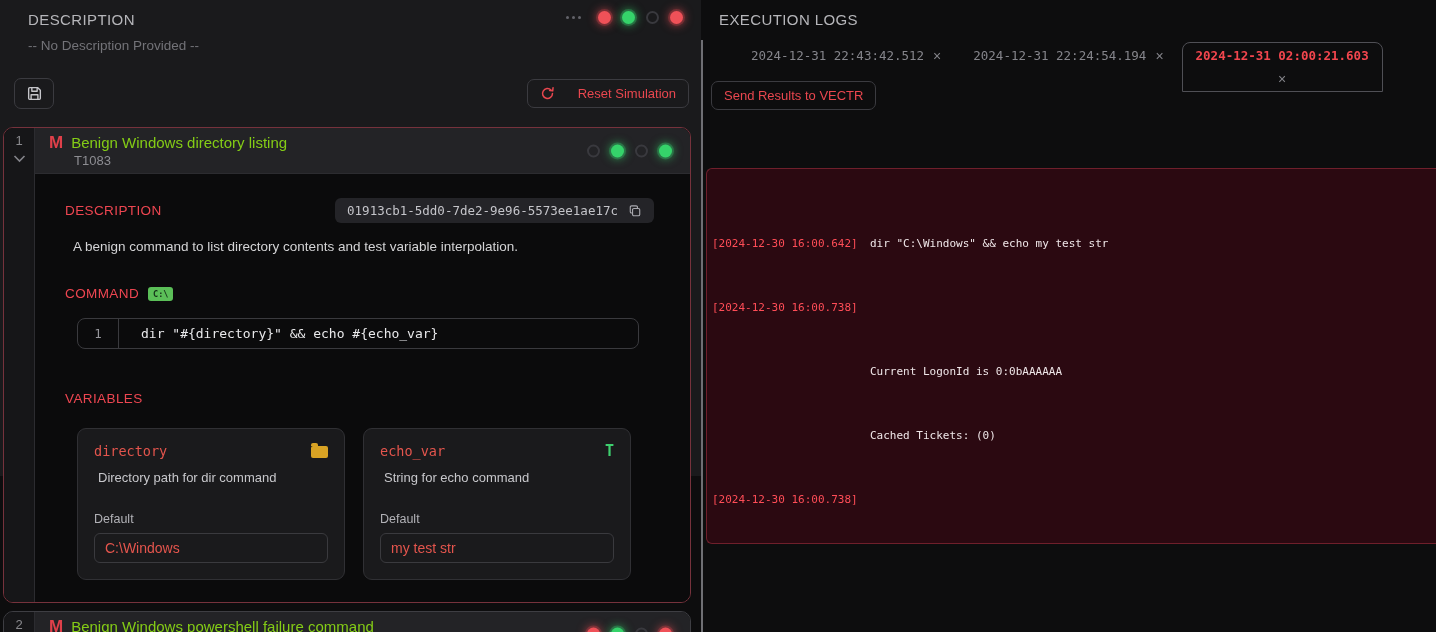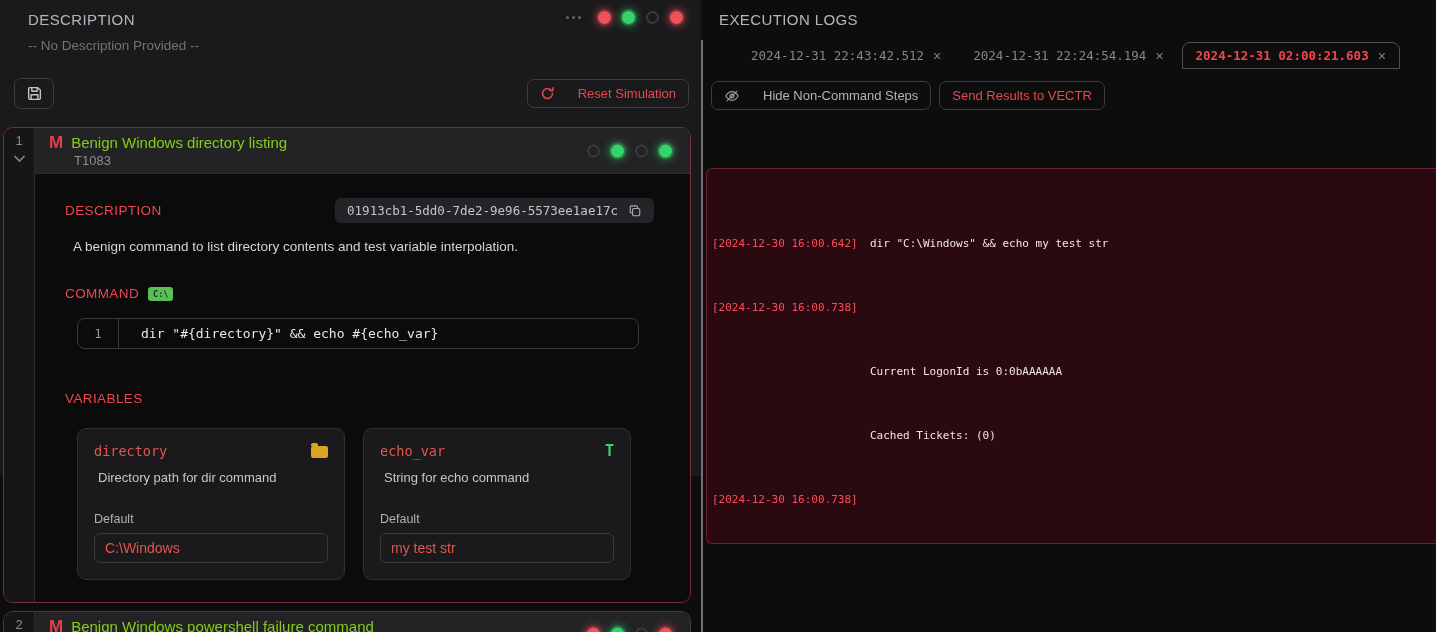--- a/index.html
+++ b/index.html
@@ -89,21 +89,21 @@
                border-radius:6px; color:#e4554d; font-size:14px; padding:0 10px;
                font-family:"Liberation Sans", sans-serif; }
 
   
   .rp-header { padding:11px 0 0 16px; }
   .tabs-row { display:flex; align-items:flex-start; gap:4px; margin-top:13px; padding-left:34px; height:28px; }
   .tab { display:flex; align-items:center; gap:9px; padding:5px 13px; border:1px solid transparent;
          border-radius:8px 8px 0 0; cursor:pointer; }
   .tab-label { font-family:"DejaVu Sans Mono", monospace; font-size:12.5px; color:#85858b; }
   .tab-close { color:#84848a; font-size:14px; cursor:pointer; line-height:1; }
-  .tab.active { border-color:#4f4f55; background:#0d0d0e; }
+  .tab.active { border-color:#4f4f55; background:#0d0d0e;flex-direction:column; }
   .tab.active .tab-label { color:#f2464e; font-weight:700; }
 
   .actions-row { display:flex; gap:8px; margin-top:11px; padding-left:8px; }
 
   .log-area { margin-top:26px; padding-left:3px; font-family:"DejaVu Sans Mono", monospace;
               font-size:11px; line-height:16px; white-space:pre; }
   .log-line { height:16px; display:flex; }
   .ts { display:inline-block; width:158px; flex:0 0 158px; color:#67676f; }
   .msg { color:#c9c9cd; }
   .log-block { padding-left:5px; }
@@ -281,30 +281,20 @@
         <span class="tab-close">×</span>
       </div>
 
       <div class="tab active">
         <span class="tab-label">2024-12-31 02:00:21.603</span>
         <span class="tab-close">×</span>
       </div>
     </div>
 
   <div class="actions-row">
-    <button class="btn btn-gray">
-      <span style="display:inline-flex">
-        <svg width="16" height="16" viewBox="0 0 16 16" fill="none" stroke="#9a9aa0" stroke-width="1.2">
-          <path d="M1.8 8c1.7-2.9 3.8-4.3 6.2-4.3S12.5 5.1 14.2 8c-1.7 2.9-3.8 4.3-6.2 4.3S3.5 10.9 1.8 8z"></path>
-          <circle cx="8" cy="8" r="1.9"></circle>
-          <path d="M2.8 13.2L13.2 2.8"></path>
-        </svg>
-      </span>
-      <span>Hide Non-Command Steps</span>
-    </button>
     <button class="btn btn-red">
       <span>Send Results to VECTR</span>
     </button>
   </div>
 
   <div class="log-area">
     <div class="log-block hl-block">
       
     
         <div class="log-line"><span class="ts">[2024-12-30 16:00.642]</span><span class="msg">dir "C:\Windows" &amp;&amp; echo my test str</span></div>

